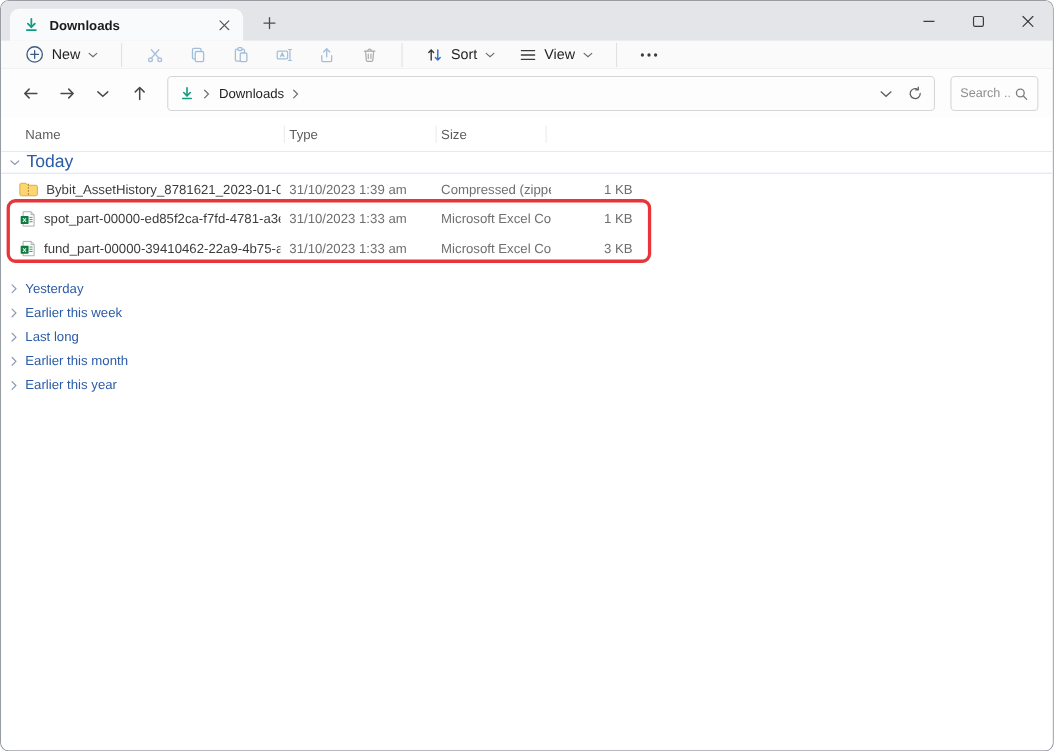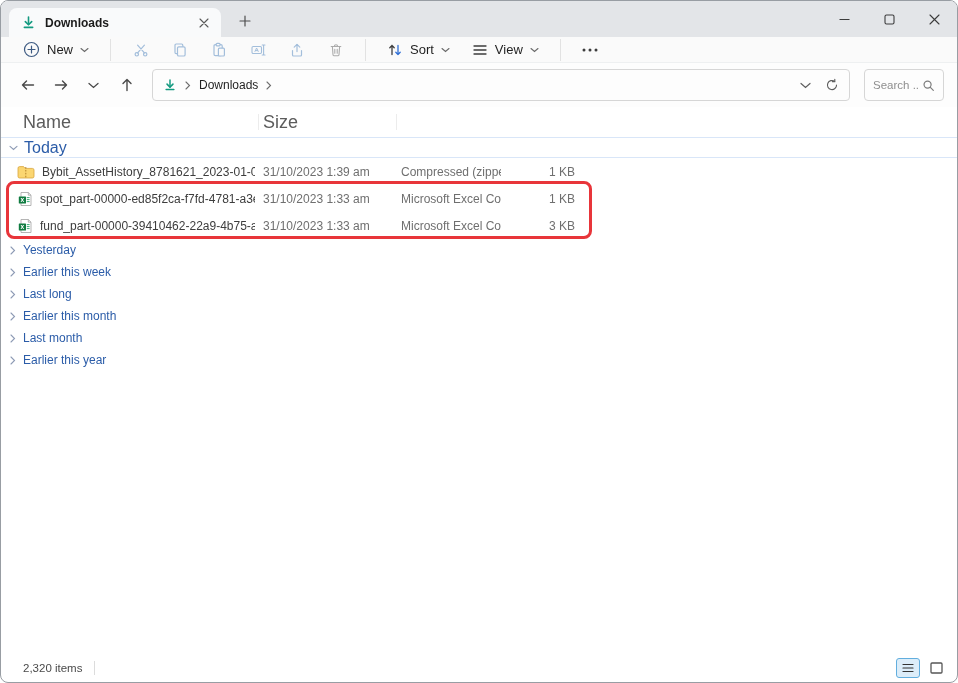--- a/index.html
+++ b/index.html
@@ -28,35 +28,35 @@
   .addr-row { height:44px; background:#fdfdfd; display:flex; align-items:center; padding:0 13px; gap:6px; flex:none; }
   .nav-btn { width:27px; height:28px; display:flex; align-items:center; justify-content:center; color:#494949; border-radius:4px; }
   .addr-box { flex:1; height:32px; margin-left:6px; border:1px solid #d6d6d6; border-radius:4px; background:#fdfdfd; display:flex; align-items:center; padding:0 10px; gap:8px; font-size:12px; color:#1f1f1f; }
   .crumb-sep { display:flex; align-items:center; color:#6f6f6f; }
   .addr-spacer { flex:1; }
   .addr-right { display:flex; align-items:center; gap:14px; color:#5f5f5f; }
   .search-box { width:80px; height:32px; margin-left:8px; border:1px solid #d6d6d6; border-radius:4px; background:#fdfdfd; display:flex; align-items:center; padding:0 8px; gap:4px; flex:none; }
   .search-box input { flex:1; width:0; border:none; outline:none; background:transparent; font-size:11.5px; font-family:inherit; color:#333; }
   .search-box input::placeholder { color:#8f8f8f; }
   
-  .colheaders { height:30px; background:#fff; display:grid; grid-template-columns:240px 138px 100px 88px; align-items:center; padding-left:22px; font-size:18px; color:#5c5c5c; flex:none; }
+  .colheaders { height:30px; background:#fff; display:grid; grid-template-columns:240px 138px 100px 88px; align-items:center; padding-left:22px; font-size:12px; color:#5c5c5c; flex:none; }
   .colh { position:relative; height:100%; display:flex; align-items:center; padding-right:10px; }
   .colh::after { content:""; position:absolute; right:4px; top:7px; width:1px; height:16px; background:#ececec; }
   .sortmark { position:absolute; top:0px; left:42px; color:#6f6f6f; }
   
   .main { flex:1; background:#fff; position:relative; overflow:hidden; }
   .group-today { height:21px; display:flex; align-items:center; gap:6px; padding-left:8px; border-top:1px solid #d9e6f8; border-bottom:1px solid #d9e6f8; font-size:16px; color:var(--group-blue,#2b5ca8); }
   .gchev { display:flex; align-items:center; color:#8e9bb5; }
   .row { display:grid; grid-template-columns:246px 138px 100px 88px; align-items:center; height:27px; padding-left:16px; font-size:12px; }
   .namecell { display:flex; align-items:center; gap:7px; overflow:hidden; padding-right:8px; }
   .fname { color:#3d3d3d; white-space:nowrap; overflow:hidden; }
   .sub { color:#6f6f6f; white-space:nowrap; overflow:hidden; padding-right:8px; }
   .sizecell { text-align:right; padding-right:14px; }
   .fileicon { flex:none; display:flex; align-items:center; }
-  .collapsed-groups { margin-top:0; }
+  .collapsed-groups { margin-top:12px; }
   .group-row { height:22px; display:flex; align-items:center; gap:7px; padding-left:9px; font-size:12px; color:var(--group-blue,#2b5ca8); }
   .red-box { position:absolute; left:5px; top:44px; width:586px; height:58px; border:3px solid var(--highlight-red,#e8353a); border-radius:8px; pointer-events:none; }
   
   .statusbar { height:26px; flex:none; display:flex; align-items:center; padding:0 10px 2px 22px; font-size:11.5px; color:#4a4a4a; }
   .status-sep { width:1px; height:14px; background:#dcdcdc; margin-left:12px; }
   .status-right { margin-left:auto; display:flex; align-items:center; gap:5px; }
   .view-details-btn { width:24px; height:20px; background:#dcedf9; border:1px solid #62aede; border-radius:3px; display:flex; align-items:center; justify-content:center; color:#333; }
   .view-icons-btn { width:22px; height:20px; display:flex; align-items:center; justify-content:center; color:#555; border-radius:3px; }
   .teal { color:var(--download-teal,#149a80); }
   .excel-green-fill { fill:var(--excel-green,#107c41); }
@@ -271,20 +271,23 @@
           </svg>
       </span>
     </div>
   </div>
 
   <div class="colheaders">
     <div class="colh">
         <span>Name</span>
       </div>
     <div class="colh">
+        <span>Type</span>
+      </div>
+    <div class="colh">
         <span>Size</span>
       </div>
   </div>
 
   <div class="main">
 
     <div class="group-today">
       <span class="gchev">
         <svg width="9" height="6" viewBox="0 0 9 6" fill="none" stroke="currentColor" stroke-width="1.1" stroke-linecap="round">
             <path d="M1 1.3l3.5 3.2L8 1.3"></path>
@@ -376,45 +379,21 @@
             </svg>
           </span>
         <span>Earlier this month</span>
       </div>
       <div class="group-row">
         <span class="gchev">
             <svg width="6" height="9" viewBox="0 0 6 9" fill="none" stroke="currentColor" stroke-width="1.1" stroke-linecap="round">
               <path d="M1 1l3.5 3.5L1 8"></path>
             </svg>
           </span>
-        <span>Last month</span>
-      </div>
-      <div class="group-row">
-        <span class="gchev">
-            <svg width="6" height="9" viewBox="0 0 6 9" fill="none" stroke="currentColor" stroke-width="1.1" stroke-linecap="round">
-              <path d="M1 1l3.5 3.5L1 8"></path>
-            </svg>
-          </span>
         <span>Earlier this year</span>
       </div>
     </div>
 
     <div class="red-box"></div>
   </div>
 
-  <div class="statusbar">
-    <span>2,320 items</span>
-    <span class="status-sep"></span>
-    <span class="status-right">
-      <span class="view-details-btn">
-        <svg width="12" height="10" viewBox="0 0 12 10" stroke="currentColor" stroke-width="1.2" stroke-linecap="round">
-            <path d="M1 1.5h10M1 5h10M1 8.5h10"></path>
-          </svg>
-      </span>
-      <span class="view-icons-btn">
-        <svg width="13" height="12" viewBox="0 0 13 12" fill="none" stroke="currentColor" stroke-width="1.3">
-            <rect x="1" y="1" width="11" height="10" rx="1"></rect>
-          </svg>
-      </span>
-    </span>
-  </div>
 
 </div>
 
 </body></html>

